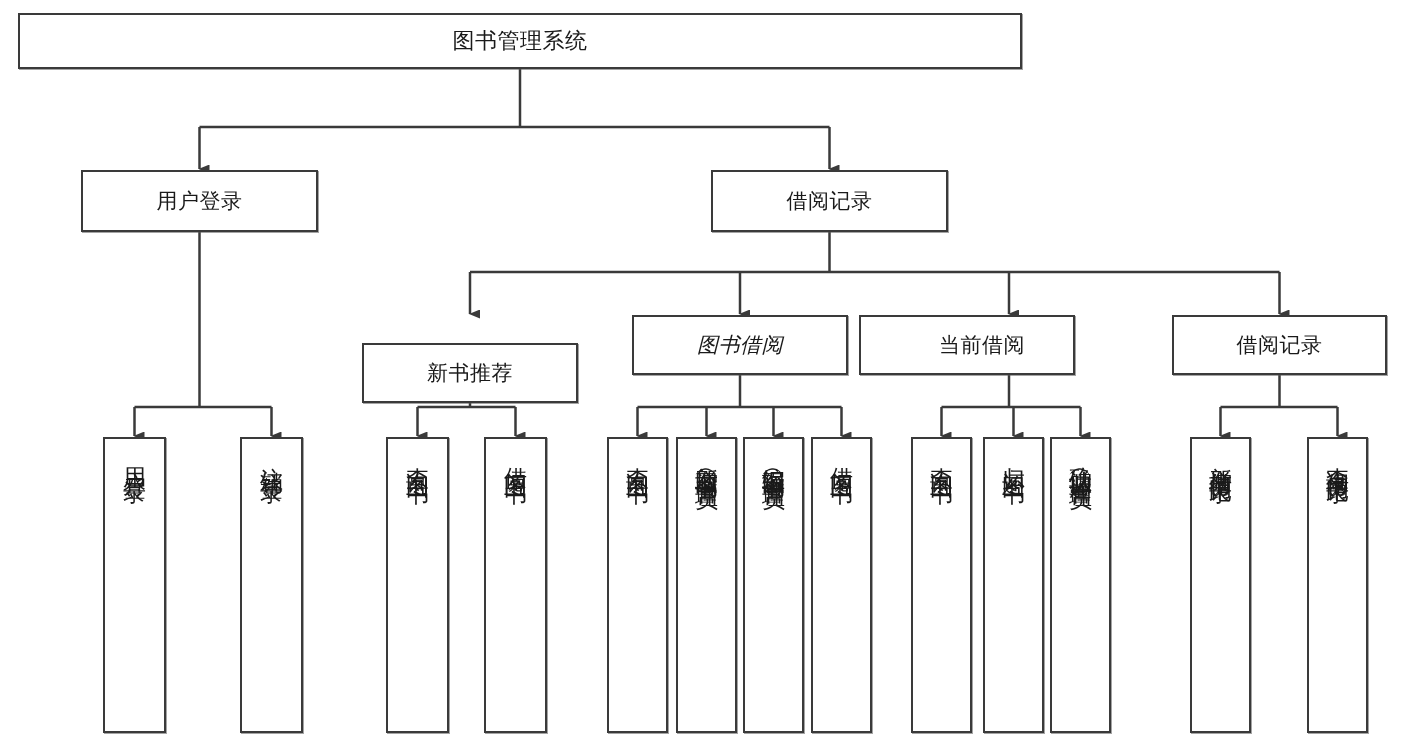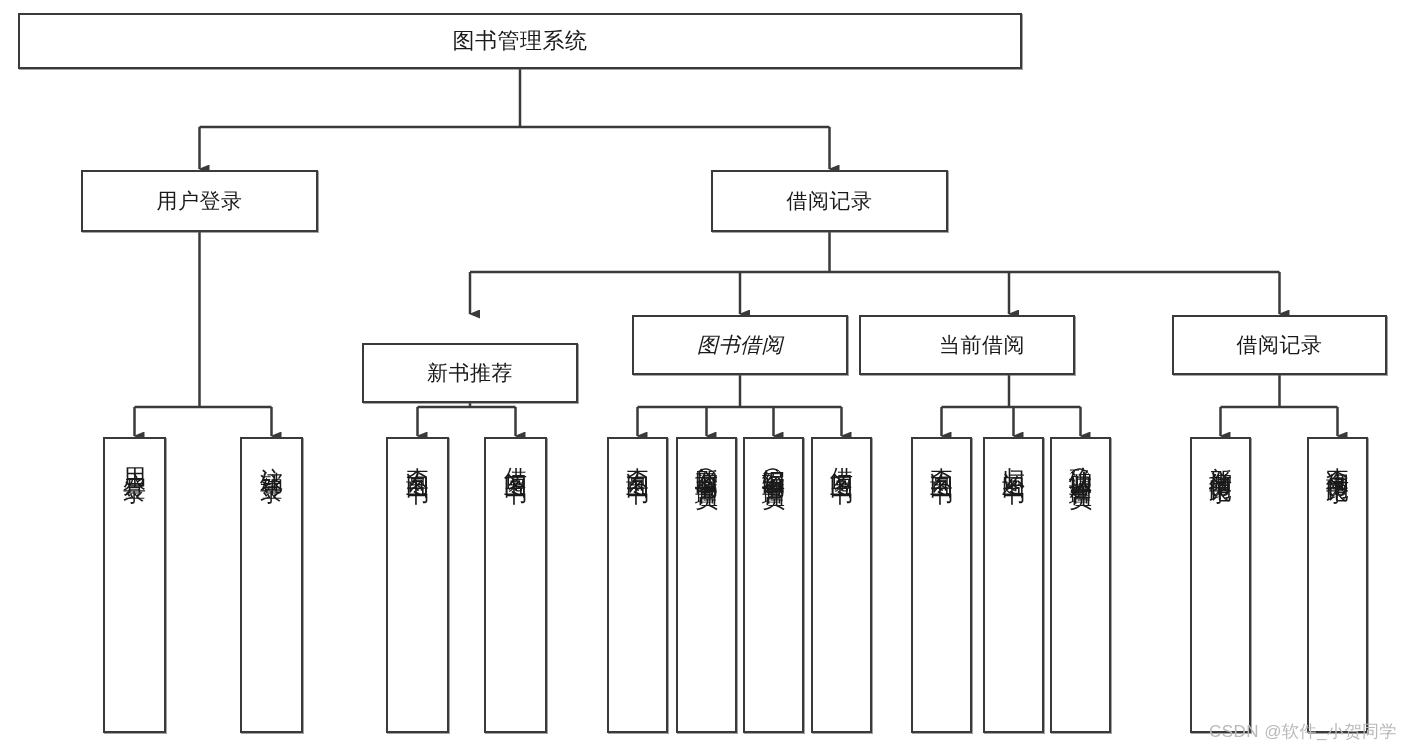--- a/index.html
+++ b/index.html
@@ -181,14 +181,13 @@
         <span class="label">确认归还（管理员）</span>
       </div>
       <div class="node vert tall-text" style="left: 1190px; top: 437px; width: 61px; height: 296px;">
         <span class="label">新增借阅记录</span>
       </div>
       <div class="node vert tall-text" style="left: 1307px; top: 437px; width: 61px; height: 296px;">
         <span class="label">查询借阅记录</span>
       </div>
     </div>
 
-  <div id="watermark">CSDN @软件_小贺同学</div>
 </div>
 
 </body></html>

